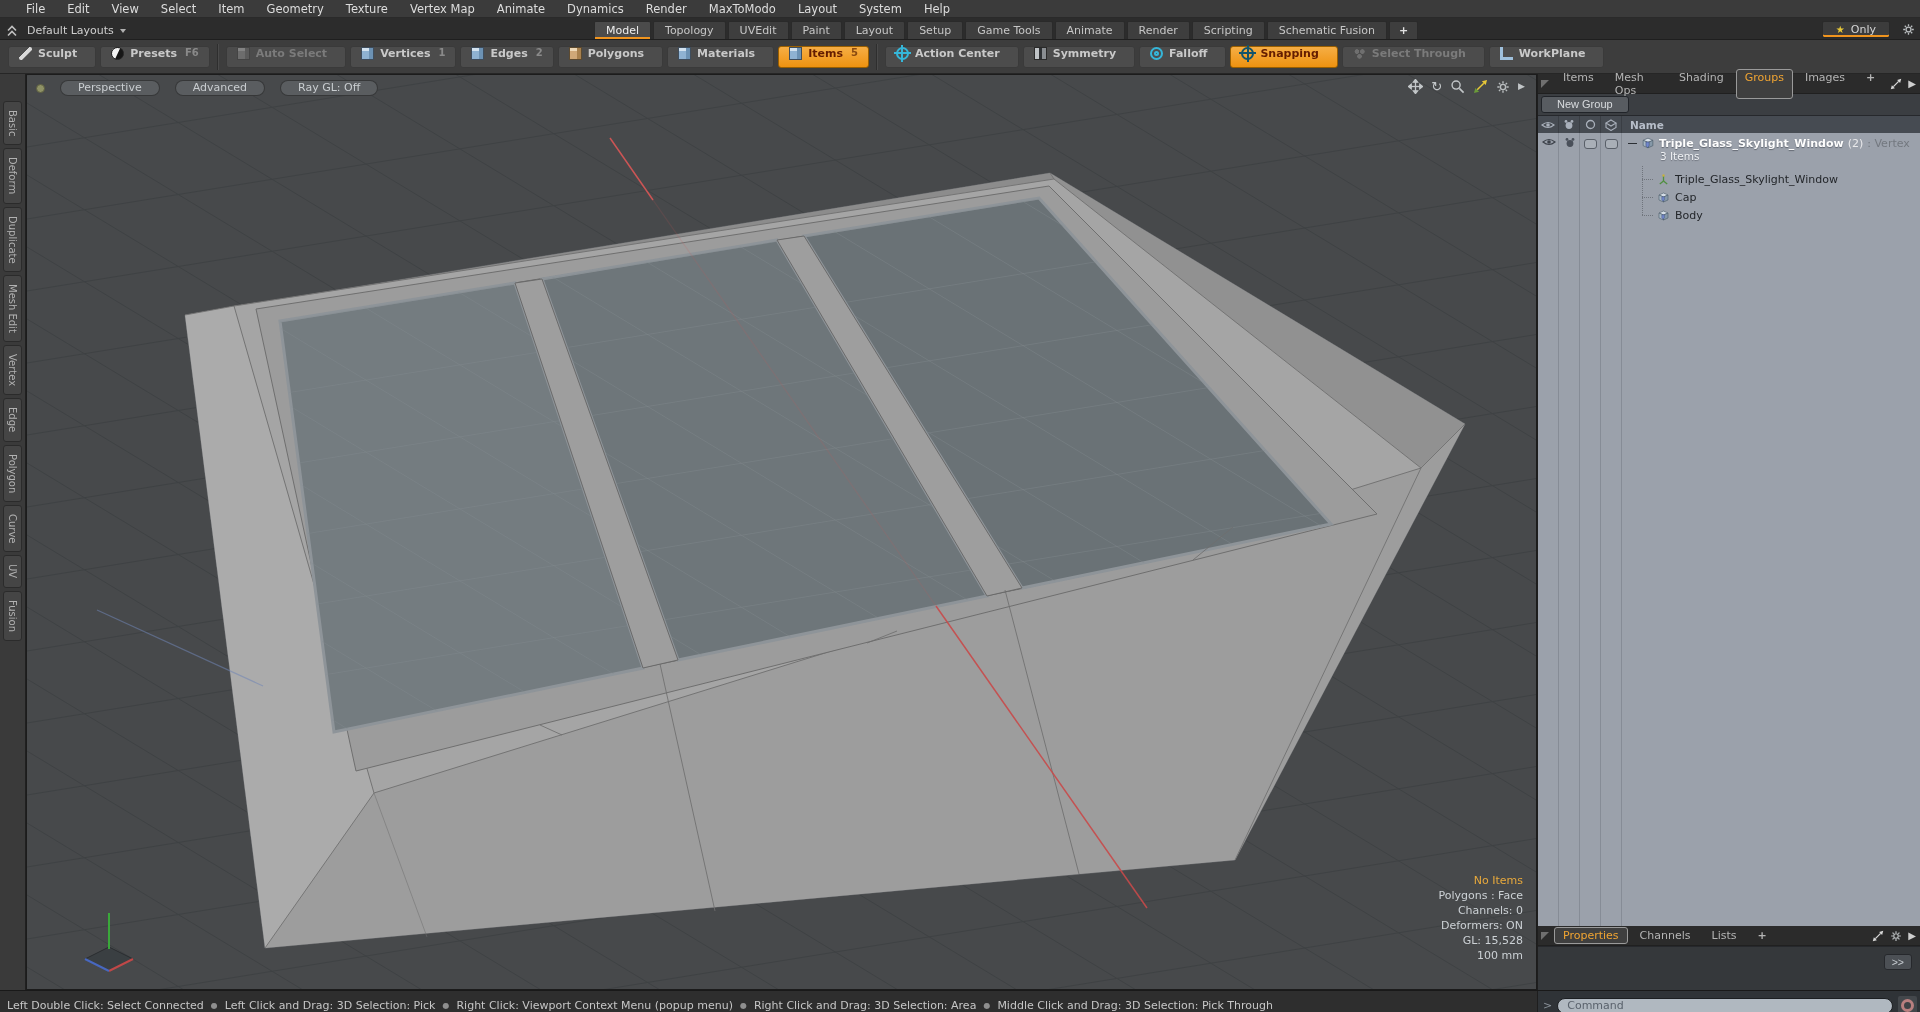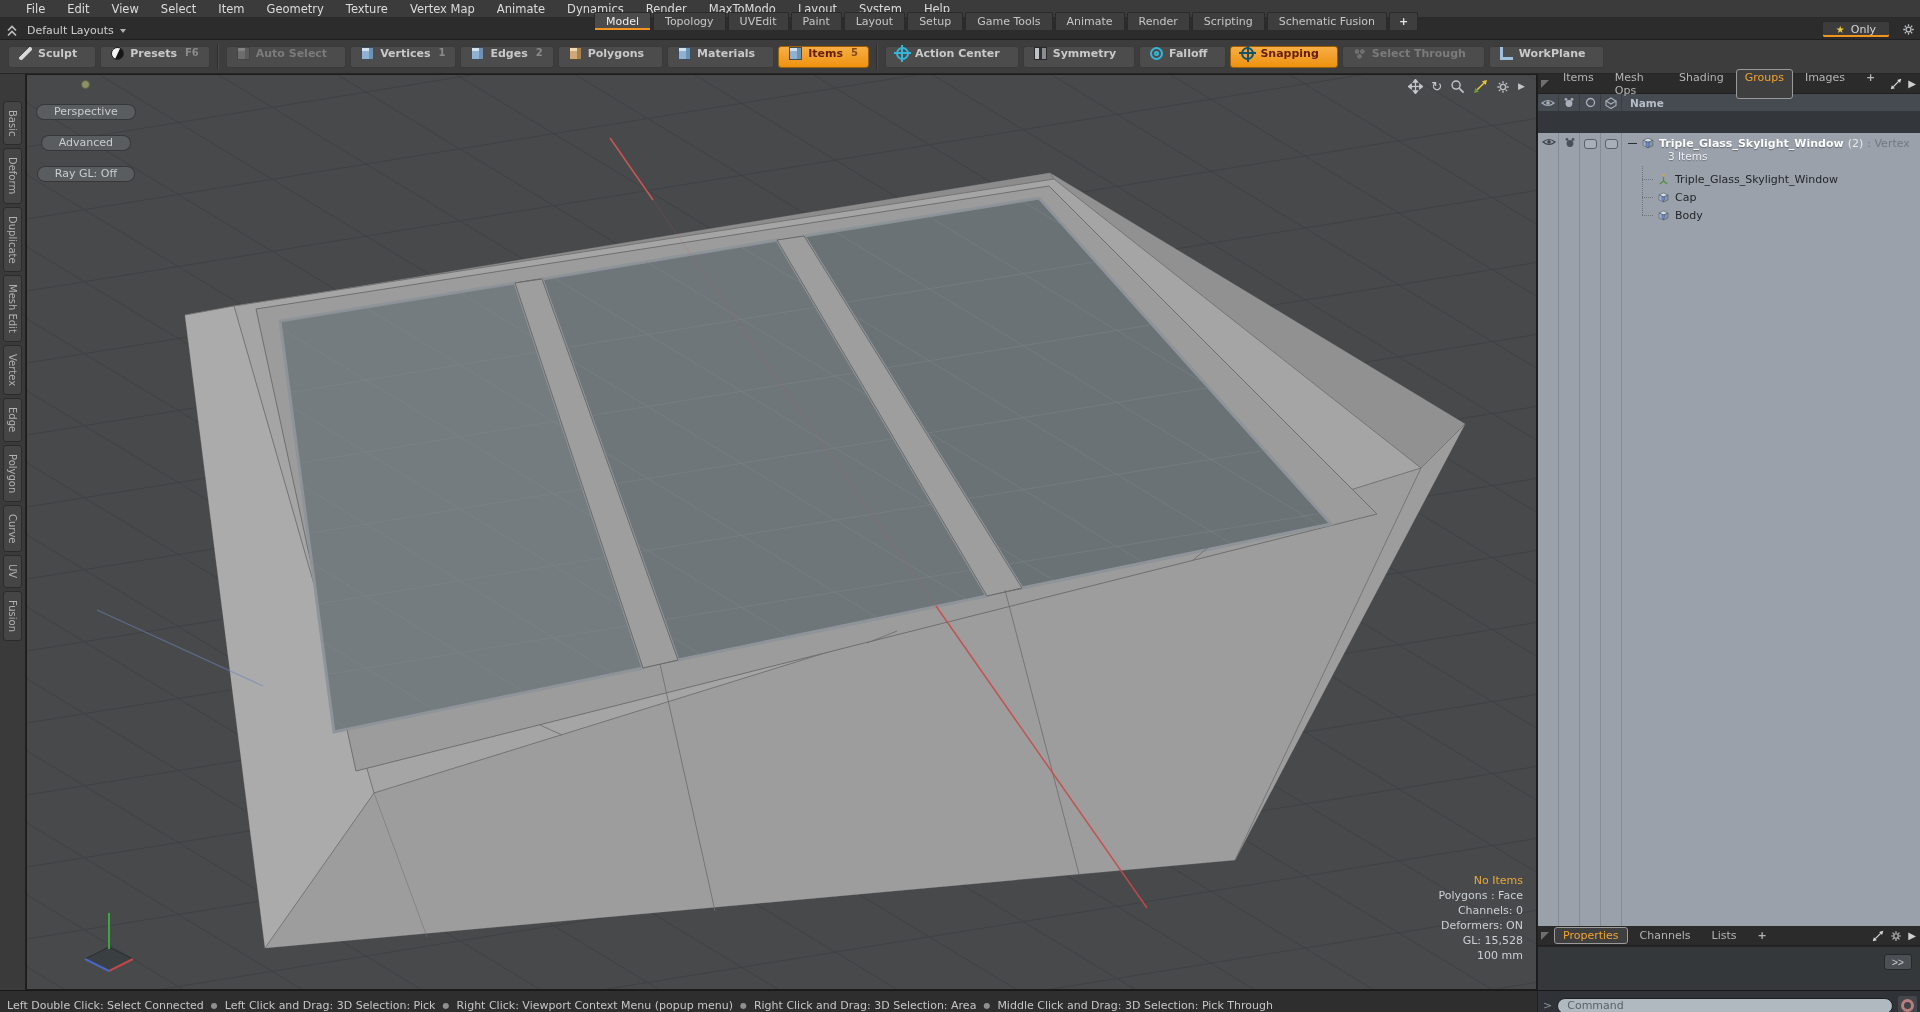--- a/index.html
+++ b/index.html
@@ -9,21 +9,21 @@
 
   
   .menubar{height:18px;background:#3b3b3b;border-bottom:1px solid #2a2a2a;display:flex;align-items:center;padding-left:15px;}
   .menu-item{padding:1px 11px;font-size:11.5px;color:#dddddd;cursor:default;}
 
   
   .layoutbar{height:22px;background:#2c2c2c;border-bottom:1px solid #1f1f1f;position:relative;}
   .lb-left{position:absolute;left:6px;top:4px;bottom:0;display:flex;align-items:center;gap:9px;}
   .lb-switcher{display:flex;align-items:center;gap:6px;color:#cfcfcf;font-size:11px;}
   .caret-down{width:0;height:0;border-left:3.5px solid transparent;border-right:3.5px solid transparent;border-top:4px solid #b0b0b0;}
-  .lb-tabs{position:absolute;left:594px;bottom:9px;display:flex;align-items:flex-end;gap:2px;}
+  .lb-tabs{position:absolute;left:594px;bottom:0;display:flex;align-items:flex-end;gap:2px;}
   .lb-tab{height:18px;line-height:17px;padding:0 11px;background:#3e3e3e;color:#c6c6c6;font-size:11px;
           border:1px solid #2a2a2a;border-bottom:none;border-radius:2px 2px 0 0;}
   .lb-tab.active{background:#4b4b4b;color:#ededed;box-shadow:inset 0 -2px 0 #f0941e;}
   .lb-tab.add{padding:0 9px;font-weight:bold;color:#e0e0e0;}
   .lb-right{position:absolute;right:5px;bottom:1px;display:flex;align-items:center;gap:12px;}
   .only-btn{height:17px;display:flex;align-items:center;gap:6px;padding:0 13px;background:#3c3c3c;
             border:1px solid #2a2a2a;border-radius:2px;box-shadow:inset 0 -2px 0 #f0941e;}
   .only-star{color:#e8c838;font-size:10px;}
   .only-label{color:#d6d6d6;font-size:11px;}
 
@@ -63,21 +63,21 @@
   .main{display:flex;height:916px;}
   .sidestrip{width:26px;background:#3a3a3a;border-right:1px solid #202020;padding-top:24px;}
   .side-tab{writing-mode:vertical-rl;display:block;margin:3px auto;padding:8px 2px;font-size:10px;color:#b2b2b2;
             background:#454545;border:1px solid #2b2b2b;border-radius:3px;line-height:13px;}
 
   .viewport{flex:1;position:relative;background:#47494b;border:1px solid #1c1c1c;overflow:hidden;}
   .viewport svg.scene{position:absolute;inset:0;}
   #grid-bg line{stroke:#3f4244;stroke-width:1;}
   #grid-glass line{stroke:#848c90;stroke-width:1;opacity:.38;}
 
-  .vp-tl{position:absolute;top:5px;left:9px;display:flex;align-items:center;gap:15px;flex-direction:column;}
+  .vp-tl{position:absolute;top:5px;left:9px;display:flex;align-items:center;gap:15px;}
   .vp-dot{width:9px;height:9px;border-radius:50%;background:#8f9266;border:1px solid #5c5e40;}
   .vp-btn{height:16px;padding:0 17px;border-radius:8px;background:rgba(92,96,98,.92);border:1px solid rgba(25,25,25,.55);
           color:#c9cdd0;font-size:11px;line-height:14px;}
   .vp-tr{position:absolute;top:4px;right:11px;display:flex;gap:8px;align-items:center;color:#c2c6c8;}
   .vp-tr .glyph{font-size:13px;line-height:15px;}
   .vp-info{position:absolute;right:13px;bottom:26px;text-align:right;font-size:11px;color:#ccd1d5;line-height:15px;}
   .vp-info .warn{color:#e8a93c;}
 
   
   .rpanel{width:383px;background:#33363a;border-left:1px solid #1e1e1e;position:relative;}
@@ -103,21 +103,21 @@
 
   .grow{position:relative;height:34px;margin-top:3px;}
   .cell{position:absolute;top:1px;width:21px;display:flex;justify-content:center;}
   .chk{width:13px;height:10px;border:1px solid #595f68;border-radius:3px;background:rgba(255,255,255,.15);margin-top:2px;}
   .gname-block{position:absolute;left:90px;top:0;white-space:nowrap;}
   .gline1{display:flex;align-items:center;gap:4px;}
   .collapse-dash{width:9px;border-top:1px solid #2b2f34;display:inline-block;}
   .gname{font-weight:bold;color:#fdfdfd;font-size:11px;text-shadow:0 1px 1px rgba(40,45,55,.5);}
   .gcount{color:#e9e9eb;font-size:11px;}
   .gtype{color:#73787f;font-size:11px;}
-  .gsummary{margin-left:40px;color:#eef0f3;font-size:10.5px;text-shadow:0 1px 1px rgba(40,45,55,.4);}
+  .gsummary{margin-left:32px;color:#eef0f3;font-size:10.5px;text-shadow:0 1px 1px rgba(40,45,55,.4);}
 
   .tree-kids{position:relative;margin-left:104px;}
   .tree-kids::before{content:"";position:absolute;left:0;top:-4px;bottom:9px;border-left:1px dotted #6f747c;}
   .kid{position:relative;height:18px;display:flex;align-items:center;gap:5px;padding-left:15px;}
   .kid::before{content:"";position:absolute;left:0;top:9px;width:11px;border-top:1px dotted #6f747c;}
   .kid-label{font-size:11px;color:#23262a;white-space:nowrap;}
 
   .props{position:absolute;left:0;right:0;bottom:0;height:64px;}
   .props-body{height:44px;background:#35383b;position:relative;border-top:1px solid #26282c;}
   .more-btn{position:absolute;right:8px;top:7px;background:#4c5055;border:1px solid #26282c;border-radius:3px;
@@ -526,20 +526,23 @@
         <span class="mini">
           <svg class="iconsvg" width="12" height="12" viewBox="0 0 16 16">
             <line x1="4.5" y1="11.5" x2="11.5" y2="4.5" stroke="#d8d8d8" stroke-width="1.6"></line>
             <polygon points="15,1 9.5,2.5 13.5,6.5" fill="#d8d8d8"></polygon>
             <polygon points="1,15 6.5,13.5 2.5,9.5" fill="#d8d8d8"></polygon>
           </svg>
           <span class="glyph">▶</span>
         </span>
       </div>
 
+      <div class="newgroup-row">
+        <button class="newgroup-btn">New Group</button>
+      </div>
 
       <div class="tree-header">
         <span class="hcol">
           <svg class="iconsvg" width="14" height="10" viewBox="0 0 14 10">
             <path d="M1 5 Q7 0 13 5 Q7 10 1 5 Z" fill="none" stroke="#a9b0bb" stroke-width="1.2"></path>
             <circle cx="7" cy="5" r="1.8" fill="#a9b0bb"></circle>
           </svg>
         </span>
         <span class="hcol">
           <svg class="iconsvg" width="12" height="11" viewBox="0 0 12 11">

